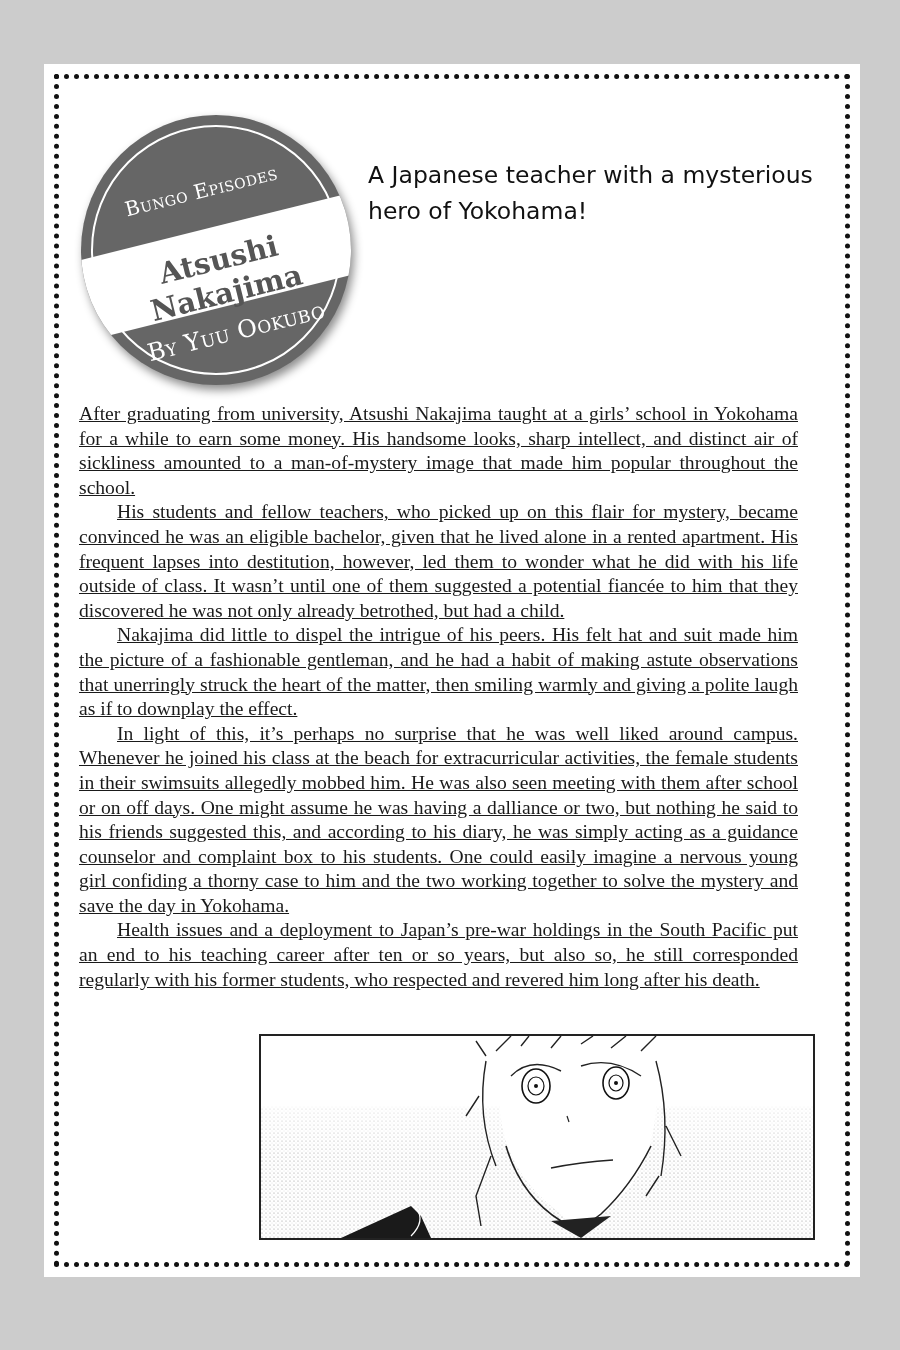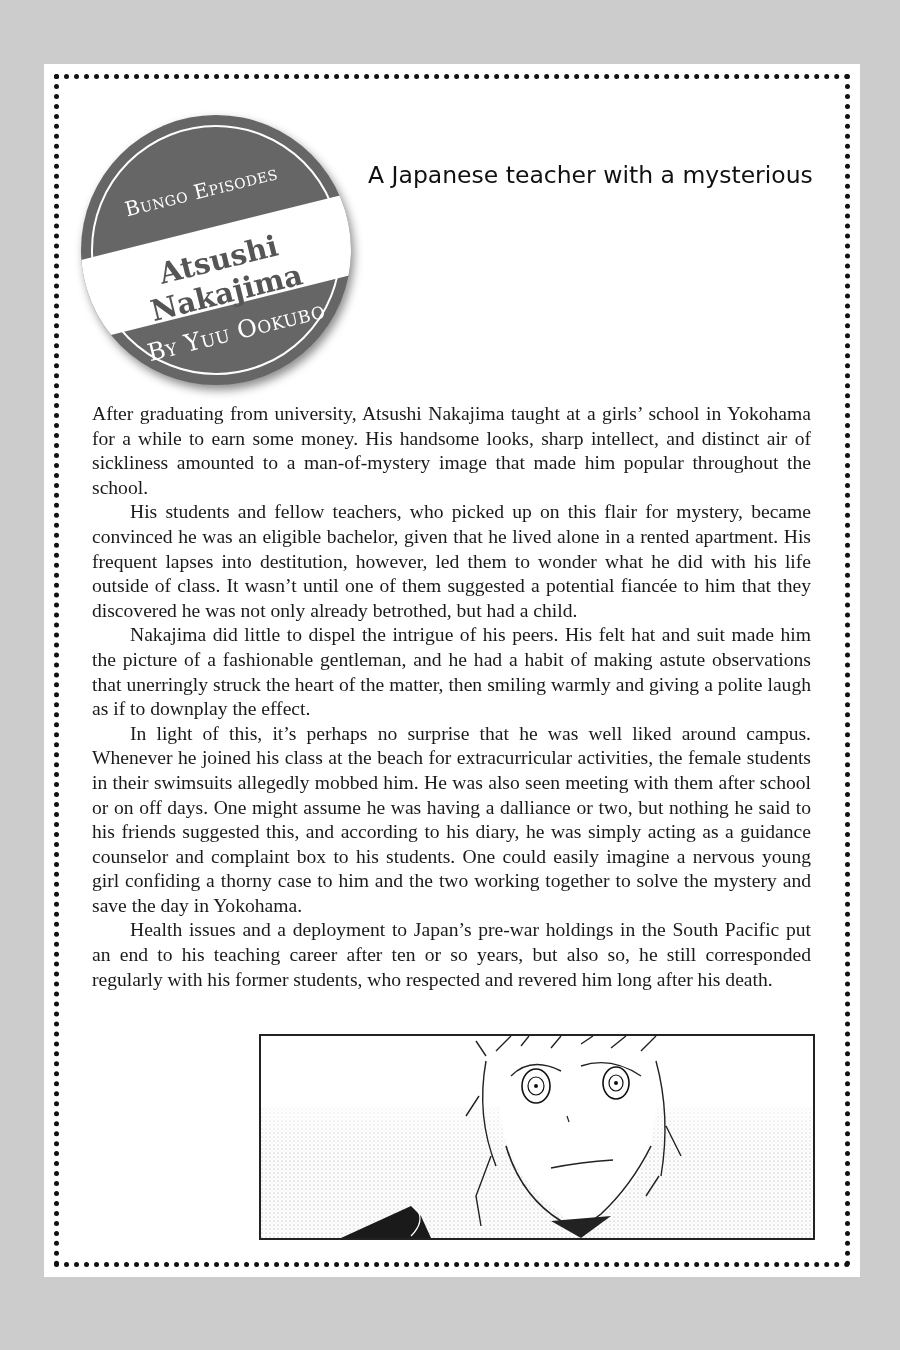--- a/index.html
+++ b/index.html
@@ -15,22 +15,22 @@
   .band { position:absolute; left:-20px; width:310px; top:112px; height:80px; background:#ffffff; }
   .b-top { position:absolute; left:0; width:270px; top:62px; text-align:center; color:#fff;
     font-family:"DejaVu Serif", serif; font-size:20px; font-variant:small-caps; letter-spacing:0.5px; }
   .b-name { position:absolute; left:0; width:270px; top:128px; text-align:center; color:#555;
     font-family:"DejaVu Serif", serif; font-size:29px; font-weight:bold; }
   .b-bot { position:absolute; left:0; width:270px; top:205px; text-align:center; color:#fff;
     font-family:"DejaVu Serif", serif; font-size:24px; font-variant:small-caps; letter-spacing:0.5px; }
   .tagline { position:absolute; left:304px; top:93px; width:480px; font-family:"DejaVu Sans", sans-serif;
     font-size:23.5px; line-height:36px; color:#111;margin-left:20px; }
   .tagline div { white-space:nowrap; }
-  .body { position:absolute; left:48px; top:338px; width:719px; font-family:"Liberation Serif", serif;
-    font-size:19.6px; line-height:24.6px; color:#1a1a1a; text-align:justify; }
+  .body { position:absolute; left:35px; top:338px; width:719px; font-family:"Liberation Serif", serif;
+    font-size:19.6px; line-height:24.6px; color:#1a1a1a; text-align:justify;text-decoration:underline; }
   .body p { margin:0; text-indent:38px; }
   .body p.first { text-indent:0; }
   .panel { position:absolute; left:215px; top:970px; width:552px; height:202px; border:2px solid #222;
     background:#fff; overflow:hidden; }
   .panel svg { display:block; }
 </style>
 </head>
 <body>
 
 <div class="page">
@@ -41,20 +41,21 @@
     <div class="badge-inner">
       <div class="band"></div>
       <div class="b-top">Bungo Episodes</div>
       <div class="b-name">Atsushi Nakajima</div>
       <div class="b-bot">By Yuu Ookubo</div>
     </div>
   </div>
 
   <div class="tagline">
     <div>A Japanese teacher with a mysterious</div>
+    <div>hero of Yokohama!</div>
   </div>
 
   <div class="body">
     <p class="first">After graduating from university, Atsushi Nakajima taught at a girls’ school in Yokohama for a while to earn some money. His handsome looks, sharp intellect, and distinct air of sickliness amounted to a man-of-mystery image that made him popular throughout the school.</p>
     <p>His students and fellow teachers, who picked up on this flair for mystery, became convinced he was an eligible bachelor, given that he lived alone in a rented apartment. His frequent lapses into destitution, however, led them to wonder what he did with his life outside of class. It wasn’t until one of them suggested a potential fiancée to him that they discovered he was not only already betrothed, but had a child.</p>
     <p>Nakajima did little to dispel the intrigue of his peers. His felt hat and suit made him the picture of a fashionable gentleman, and he had a habit of making astute observations that unerringly struck the heart of the matter, then smiling warmly and giving a polite laugh as if to downplay the effect.</p>
     <p>In light of this, it’s perhaps no surprise that he was well liked around campus. Whenever he joined his class at the beach for extracurricular activities, the female students in their swimsuits allegedly mobbed him. He was also seen meeting with them after school or on off days. One might assume he was having a dalliance or two, but nothing he said to his friends suggested this, and according to his diary, he was simply acting as a guidance counselor and complaint box to his students. One could easily imagine a nervous young girl confiding a thorny case to him and the two working together to solve the mystery and save the day in Yokohama.</p>
     <p>Health issues and a deployment to Japan’s pre-war holdings in the South Pacific put an end to his teaching career after ten or so years, but also so, he still corresponded regularly with his former students, who respected and revered him long after his death.</p>
   </div>
 

